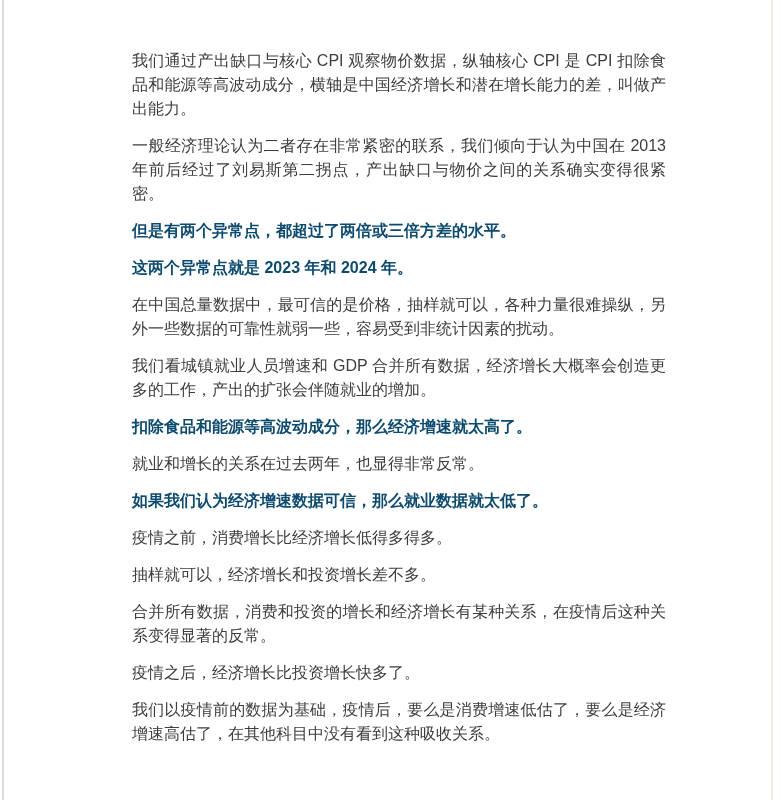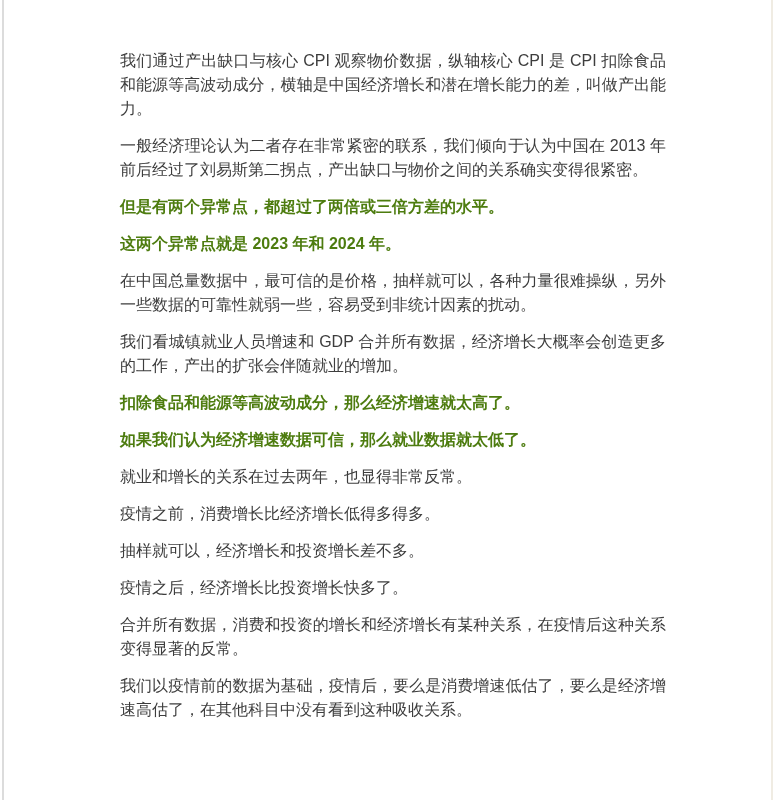--- a/index.html
+++ b/index.html
@@ -30,50 +30,50 @@
     height: 800px;
     background: #f0ece3;
   }
   .doc {
     position: absolute;
     left: 120px;
     top: 49px;
     width: 546px;
   }
   .para {
-    margin: 0 0 13px 0;
+    margin: 0 0 13px 12px;
     font-size: 16px;
     line-height: 24px;
     color: #3d3d3d;
     text-align: justify;
     text-justify: inter-ideograph;
     word-break: break-all;
   }
   .para.bold {
     font-weight: bold;
-    color: #4d7c0f;
+    color: #0c4a6e;
   }
   .para:last-child {
     margin-bottom: 0;
   }
 </style>
 </head>
 <body>
 
 <div class="edge-left"></div>
 <div class="edge-right"></div>
 
 <div class="doc" id="doc-content">
     <p class="para">我们通过产出缺口与核心 CPI 观察物价数据，纵轴核心 CPI 是 CPI 扣除食品和能源等高波动成分，横轴是中国经济增长和潜在增长能力的差，叫做产出能力。</p>
     <p class="para">一般经济理论认为二者存在非常紧密的联系，我们倾向于认为中国在 2013 年前后经过了刘易斯第二拐点，产出缺口与物价之间的关系确实变得很紧密。</p>
     <p class="para bold">但是有两个异常点，都超过了两倍或三倍方差的水平。</p>
     <p class="para bold">这两个异常点就是 2023 年和 2024 年。</p>
     <p class="para">在中国总量数据中，最可信的是价格，抽样就可以，各种力量很难操纵，另外一些数据的可靠性就弱一些，容易受到非统计因素的扰动。</p>
     <p class="para">我们看城镇就业人员增速和 GDP 合并所有数据，经济增长大概率会创造更多的工作，产出的扩张会伴随就业的增加。</p>
     <p class="para bold">扣除食品和能源等高波动成分，那么经济增速就太高了。</p>
+    <p class="para">就业和增长的关系在过去两年，也显得非常反常。</p>
     <p class="para bold">如果我们认为经济增速数据可信，那么就业数据就太低了。</p>
-    <p class="para">就业和增长的关系在过去两年，也显得非常反常。</p>
     <p class="para">疫情之前，消费增长比经济增长低得多得多。</p>
     <p class="para">抽样就可以，经济增长和投资增长差不多。</p>
+    <p class="para">合并所有数据，消费和投资的增长和经济增长有某种关系，在疫情后这种关系变得显著的反常。</p>
     <p class="para">疫情之后，经济增长比投资增长快多了。</p>
-    <p class="para">合并所有数据，消费和投资的增长和经济增长有某种关系，在疫情后这种关系变得显著的反常。</p>
     <p class="para">我们以疫情前的数据为基础，疫情后，要么是消费增速低估了，要么是经济增速高估了，在其他科目中没有看到这种吸收关系。</p>
   </div>
 
 </body></html>

